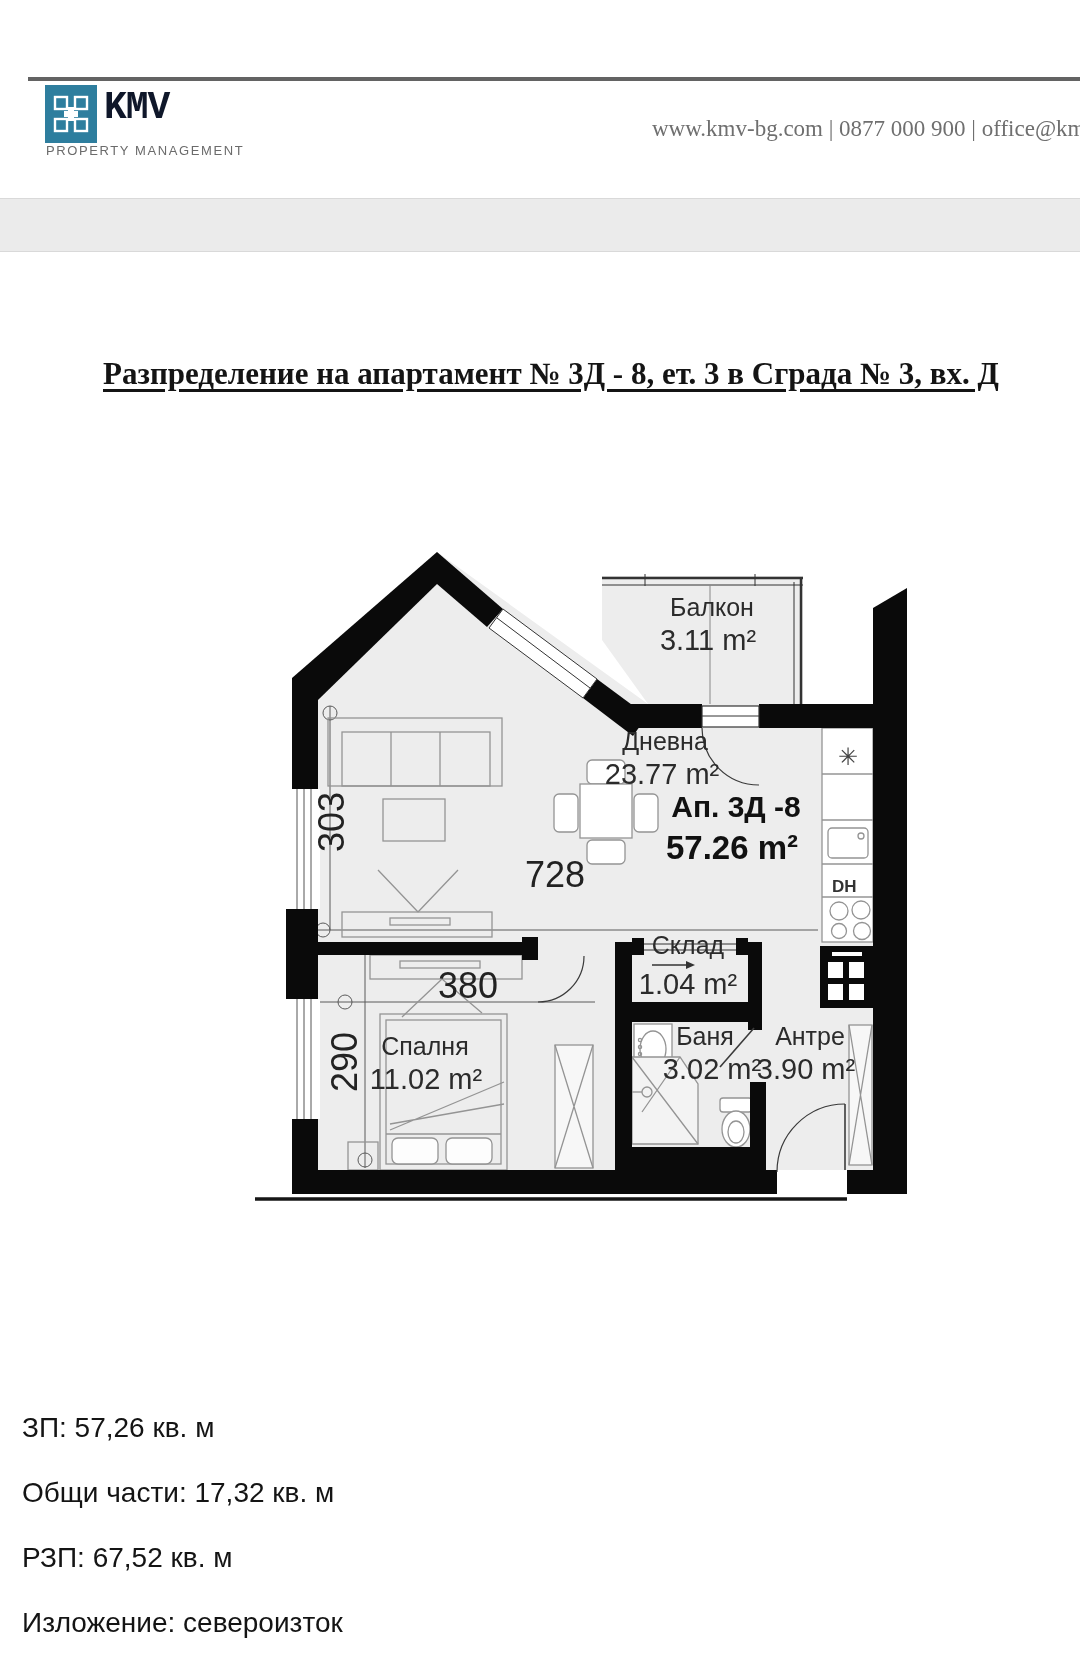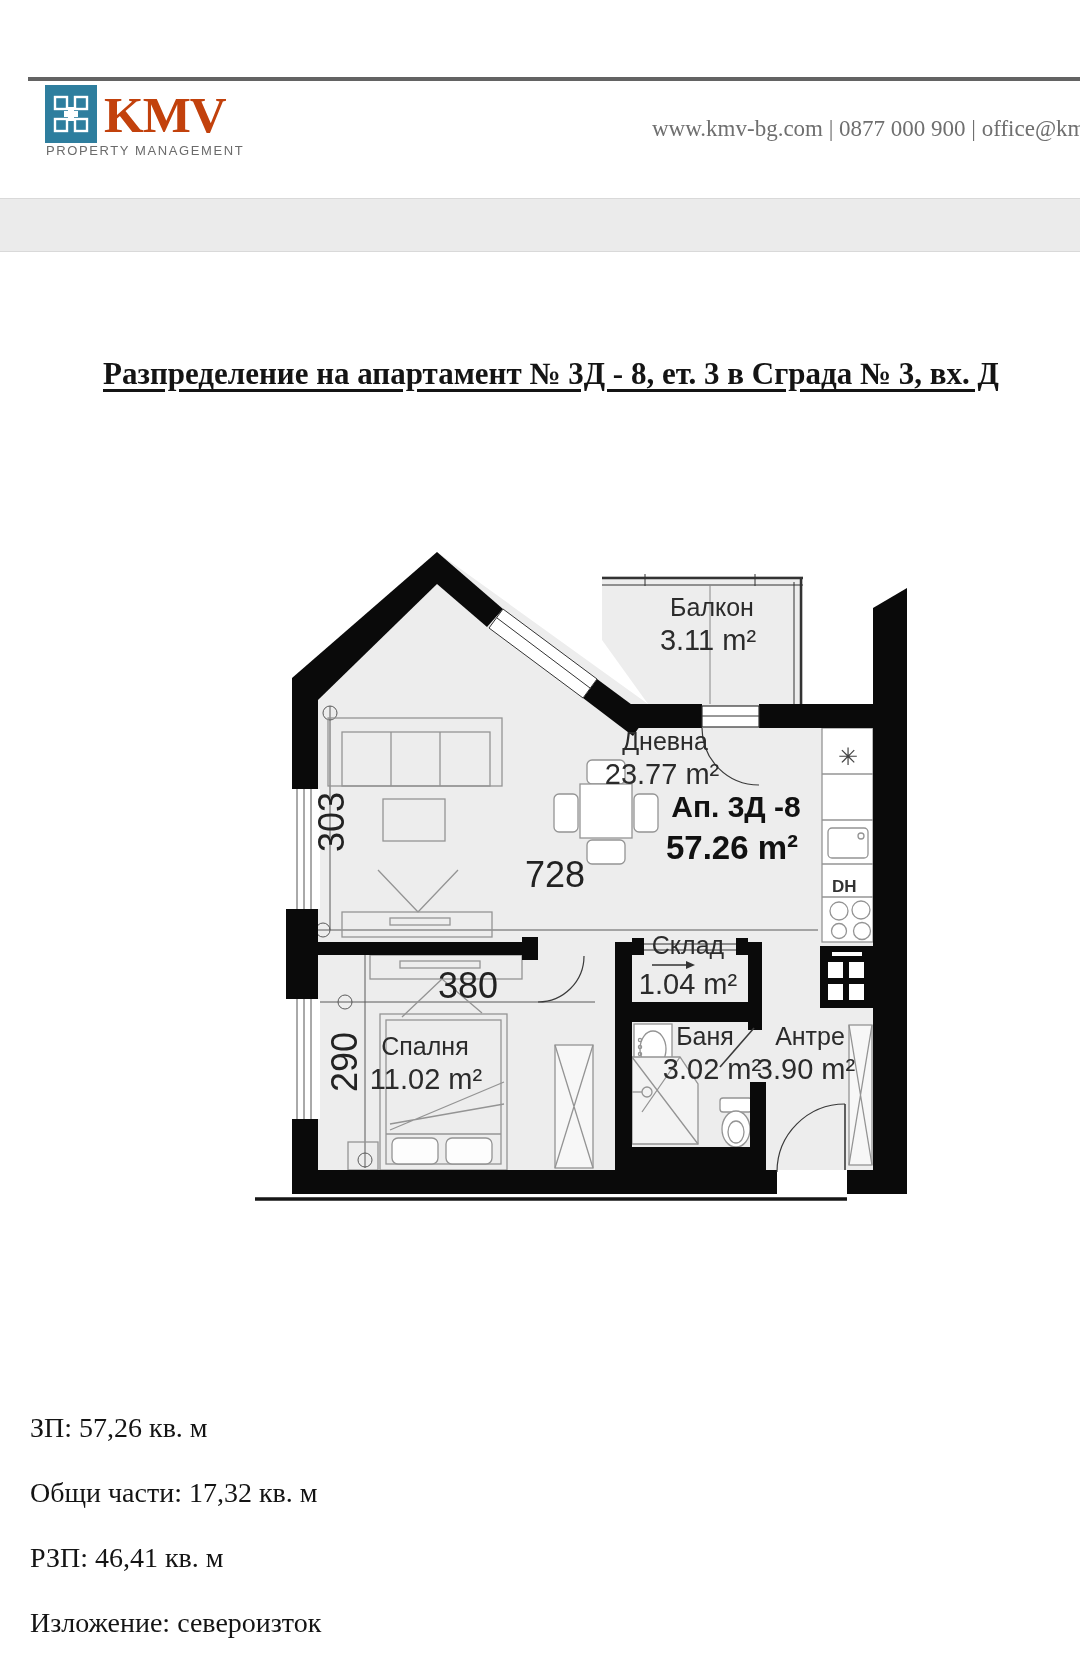--- a/index.html
+++ b/index.html
@@ -7,22 +7,22 @@
     width:1080px;height:1680px;position:relative;overflow:hidden;
     background:#ffffff;font-family:"Liberation Sans",sans-serif;
   }
   
   .top-rule{position:absolute;left:28px;top:77px;width:1052px;height:4px;background:#636363;}
   .logo-square{
     position:absolute;left:45px;top:85px;width:52px;height:58px;
     background:#2e7e9e;display:flex;align-items:center;justify-content:center;
   }
   .brand{
-    position:absolute;left:104px;top:86px;font-size:51px;font-weight:bold;
-    color:#c2410c;letter-spacing:-1px;font-family:Liberation Serif, serif;
+    position:absolute;left:104px;top:86px;font-size:38px;font-weight:bold;
+    color:#0f172a;letter-spacing:-1px;font-family:Liberation Mono, monospace;
   }
   .tagline{
     position:absolute;left:46px;top:143px;font-size:13px;color:#6b6b6b;
     letter-spacing:1.6px;font-family:"Liberation Sans",sans-serif;text-align:right;
   }
   .contact{
     position:absolute;left:652px;top:116px;font-size:23px;color:#6f6f6f;
     font-family:"Liberation Serif",serif;white-space:nowrap;
   }
   .gray-band{
@@ -42,22 +42,22 @@
   text{font-family:"Liberation Sans",sans-serif;fill:#2b2b2b;}
   .roomname{font-size:25px;}
   .roomarea{font-size:29px;}
   .unitname{font-size:30px;font-weight:bold;fill:#111;}
   .unitarea{font-size:33px;font-weight:bold;fill:#111;}
   .dim{font-size:36px;fill:#222;}
   .ksym{font-size:24px;fill:#444;}
   .kdh{font-size:17px;fill:#333;font-weight:bold;}
   
   .summary-line{
-    position:absolute;left:30px;font-size:28px;color:#141414;
-    font-family:Liberation Serif, serif;white-space:nowrap;
+    position:absolute;left:22px;font-size:28px;color:#141414;
+    font-family:Liberation Sans, sans-serif;white-space:nowrap;
   }
 </style>
 </head>
 <body>
 
 <div class="top-rule"></div>
 
 <div class="logo-square">
   <svg width="40" height="44" viewBox="0 0 40 44">
     <g fill="none" stroke="#ffffff" stroke-width="2.4">
@@ -265,14 +265,14 @@
     <text class="roomname" x="560" y="533">Антре</text>
     <text class="roomarea" x="556" y="567">3.90 m²</text>
     <text class="roomname" x="175" y="543">Спалня</text>
     <text class="roomarea" x="176" y="577">11.02 m²</text>
   </g>
 </svg>
 </div>
 
 <div class="summary-line" style="top:1412px">ЗП: 57,26 кв. м</div>
 <div class="summary-line" style="top:1477px">Общи части: 17,32 кв. м</div>
-<div class="summary-line" style="top:1542px">РЗП: 46,41 кв. м</div>
+<div class="summary-line" style="top:1542px">РЗП: 67,52 кв. м</div>
 <div class="summary-line" style="top:1607px">Изложение: североизток</div>
 
 </body></html>

